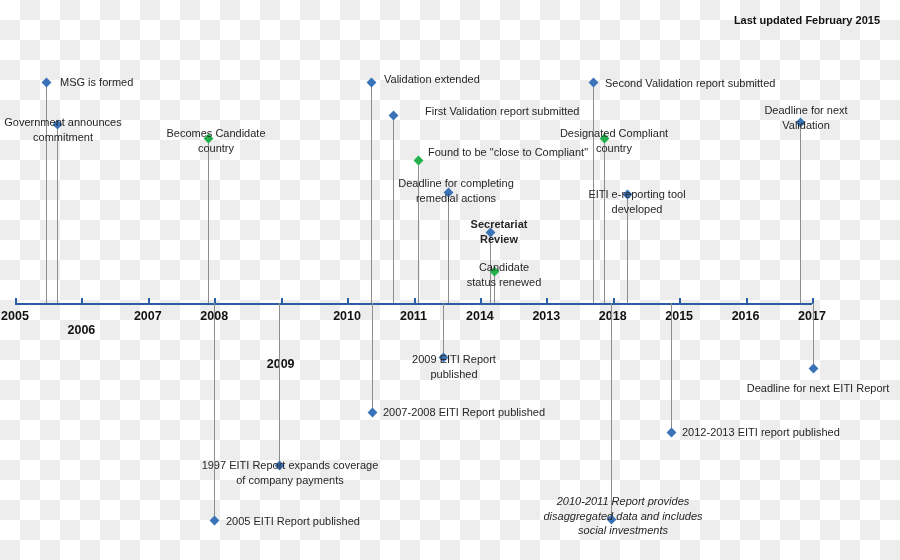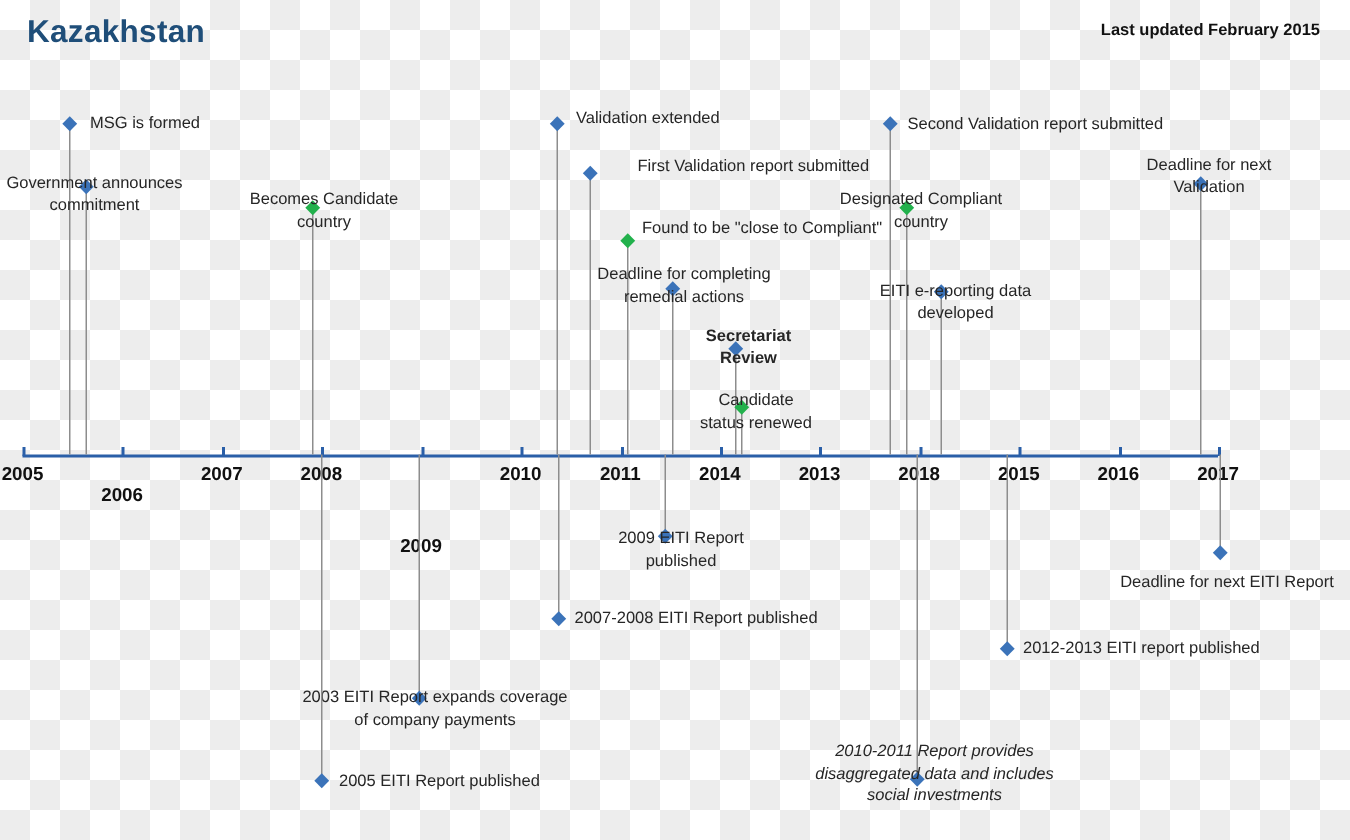--- a/index.html
+++ b/index.html
@@ -59,21 +59,20 @@
   .evt-label.left{text-align:left;}
   .evt-label.center{text-align:center;}
 </style>
 </head>
 <body>
 
 <div id="checker"></div>
 
 <div id="canvas">
 
-  <div id="title">Kazakhstan</div>
   <div id="updated">Last updated February 2015</div>
 
   <div id="axis-layer">
       <div class="axis-line" style="left: 15px; top: 303px; width: 797px;"></div>
       <div class="tick" style="left: 15px; top: 298px; height: 6px;"></div>
       <div class="year" style="width: 60px; left: -15px; top: 309px;">2005</div>
       <div class="tick" style="left: 81.4167px; top: 298px; height: 6px;"></div>
       <div class="year" style="width: 60px; left: 51.4167px; top: 323px;">2006</div>
       <div class="tick" style="left: 147.833px; top: 298px; height: 6px;"></div>
       <div class="year" style="width: 60px; left: 117.833px; top: 309px;">2007</div>
@@ -133,36 +132,36 @@
 status renewed</div>
       <div class="stem" style="left: 593px; top: 82px; height: 221px;"></div>
       <div class="marker blue" style="left: 589.5px; top: 78.5px;"></div>
       <div class="evt-label left" style="width: 215px; top: 76px; left: 605px;">Second Validation report submitted</div>
       <div class="stem" style="left: 604px; top: 138px; height: 165px;"></div>
       <div class="marker green" style="left: 600.5px; top: 134.5px;"></div>
       <div class="evt-label center" style="width: 150px; top: 126px; left: 539px;">Designated Compliant
 country</div>
       <div class="stem" style="left: 627px; top: 194px; height: 109px;"></div>
       <div class="marker blue" style="left: 623.5px; top: 190.5px;"></div>
-      <div class="evt-label center" style="width: 140px; top: 187px; left: 567px;">EITI e-reporting data
+      <div class="evt-label center" style="width: 140px; top: 187px; left: 567px;">EITI e-reporting tool
 developed</div>
       <div class="stem" style="left: 800px; top: 122px; height: 181px;"></div>
       <div class="marker blue" style="left: 796.5px; top: 118.5px;"></div>
       <div class="evt-label center" style="width: 110px; top: 103px; left: 751px;">Deadline for next
 Validation</div>
       <div class="stem" style="left: 443px; top: 303px; height: 54px;"></div>
       <div class="marker blue" style="left: 439.5px; top: 353.5px;"></div>
       <div class="evt-label center" style="width: 120px; top: 352px; left: 394px;">2009 EITI Report
 published</div>
       <div class="stem" style="left: 372px; top: 303px; height: 109px;"></div>
       <div class="marker blue" style="left: 368.5px; top: 408.5px;"></div>
       <div class="evt-label left" style="width: 200px; top: 405px; left: 383px;">2007-2008 EITI Report published</div>
       <div class="stem" style="left: 279px; top: 303px; height: 162px;"></div>
       <div class="marker blue" style="left: 275.5px; top: 461.5px;"></div>
-      <div class="evt-label center" style="width: 200px; top: 458px; left: 190px;">2003 EITI Report expands coverage
+      <div class="evt-label center" style="width: 200px; top: 458px; left: 190px;">1997 EITI Report expands coverage
 of company payments</div>
       <div class="stem" style="left: 214px; top: 303px; height: 217px;"></div>
       <div class="marker blue" style="left: 210.5px; top: 516.5px;"></div>
       <div class="evt-label left" style="width: 180px; top: 514px; left: 226px;">2005 EITI Report published</div>
       <div class="stem" style="left: 671px; top: 303px; height: 129px;"></div>
       <div class="marker blue" style="left: 667.5px; top: 428.5px;"></div>
       <div class="evt-label left" style="width: 200px; top: 425px; left: 682px;">2012-2013 EITI report published</div>
       <div class="stem" style="left: 813px; top: 303px; height: 65px;"></div>
       <div class="marker blue" style="left: 809.5px; top: 364.5px;"></div>
       <div class="evt-label center" style="width: 170px; top: 381px; left: 733px;">Deadline for next EITI Report</div>

